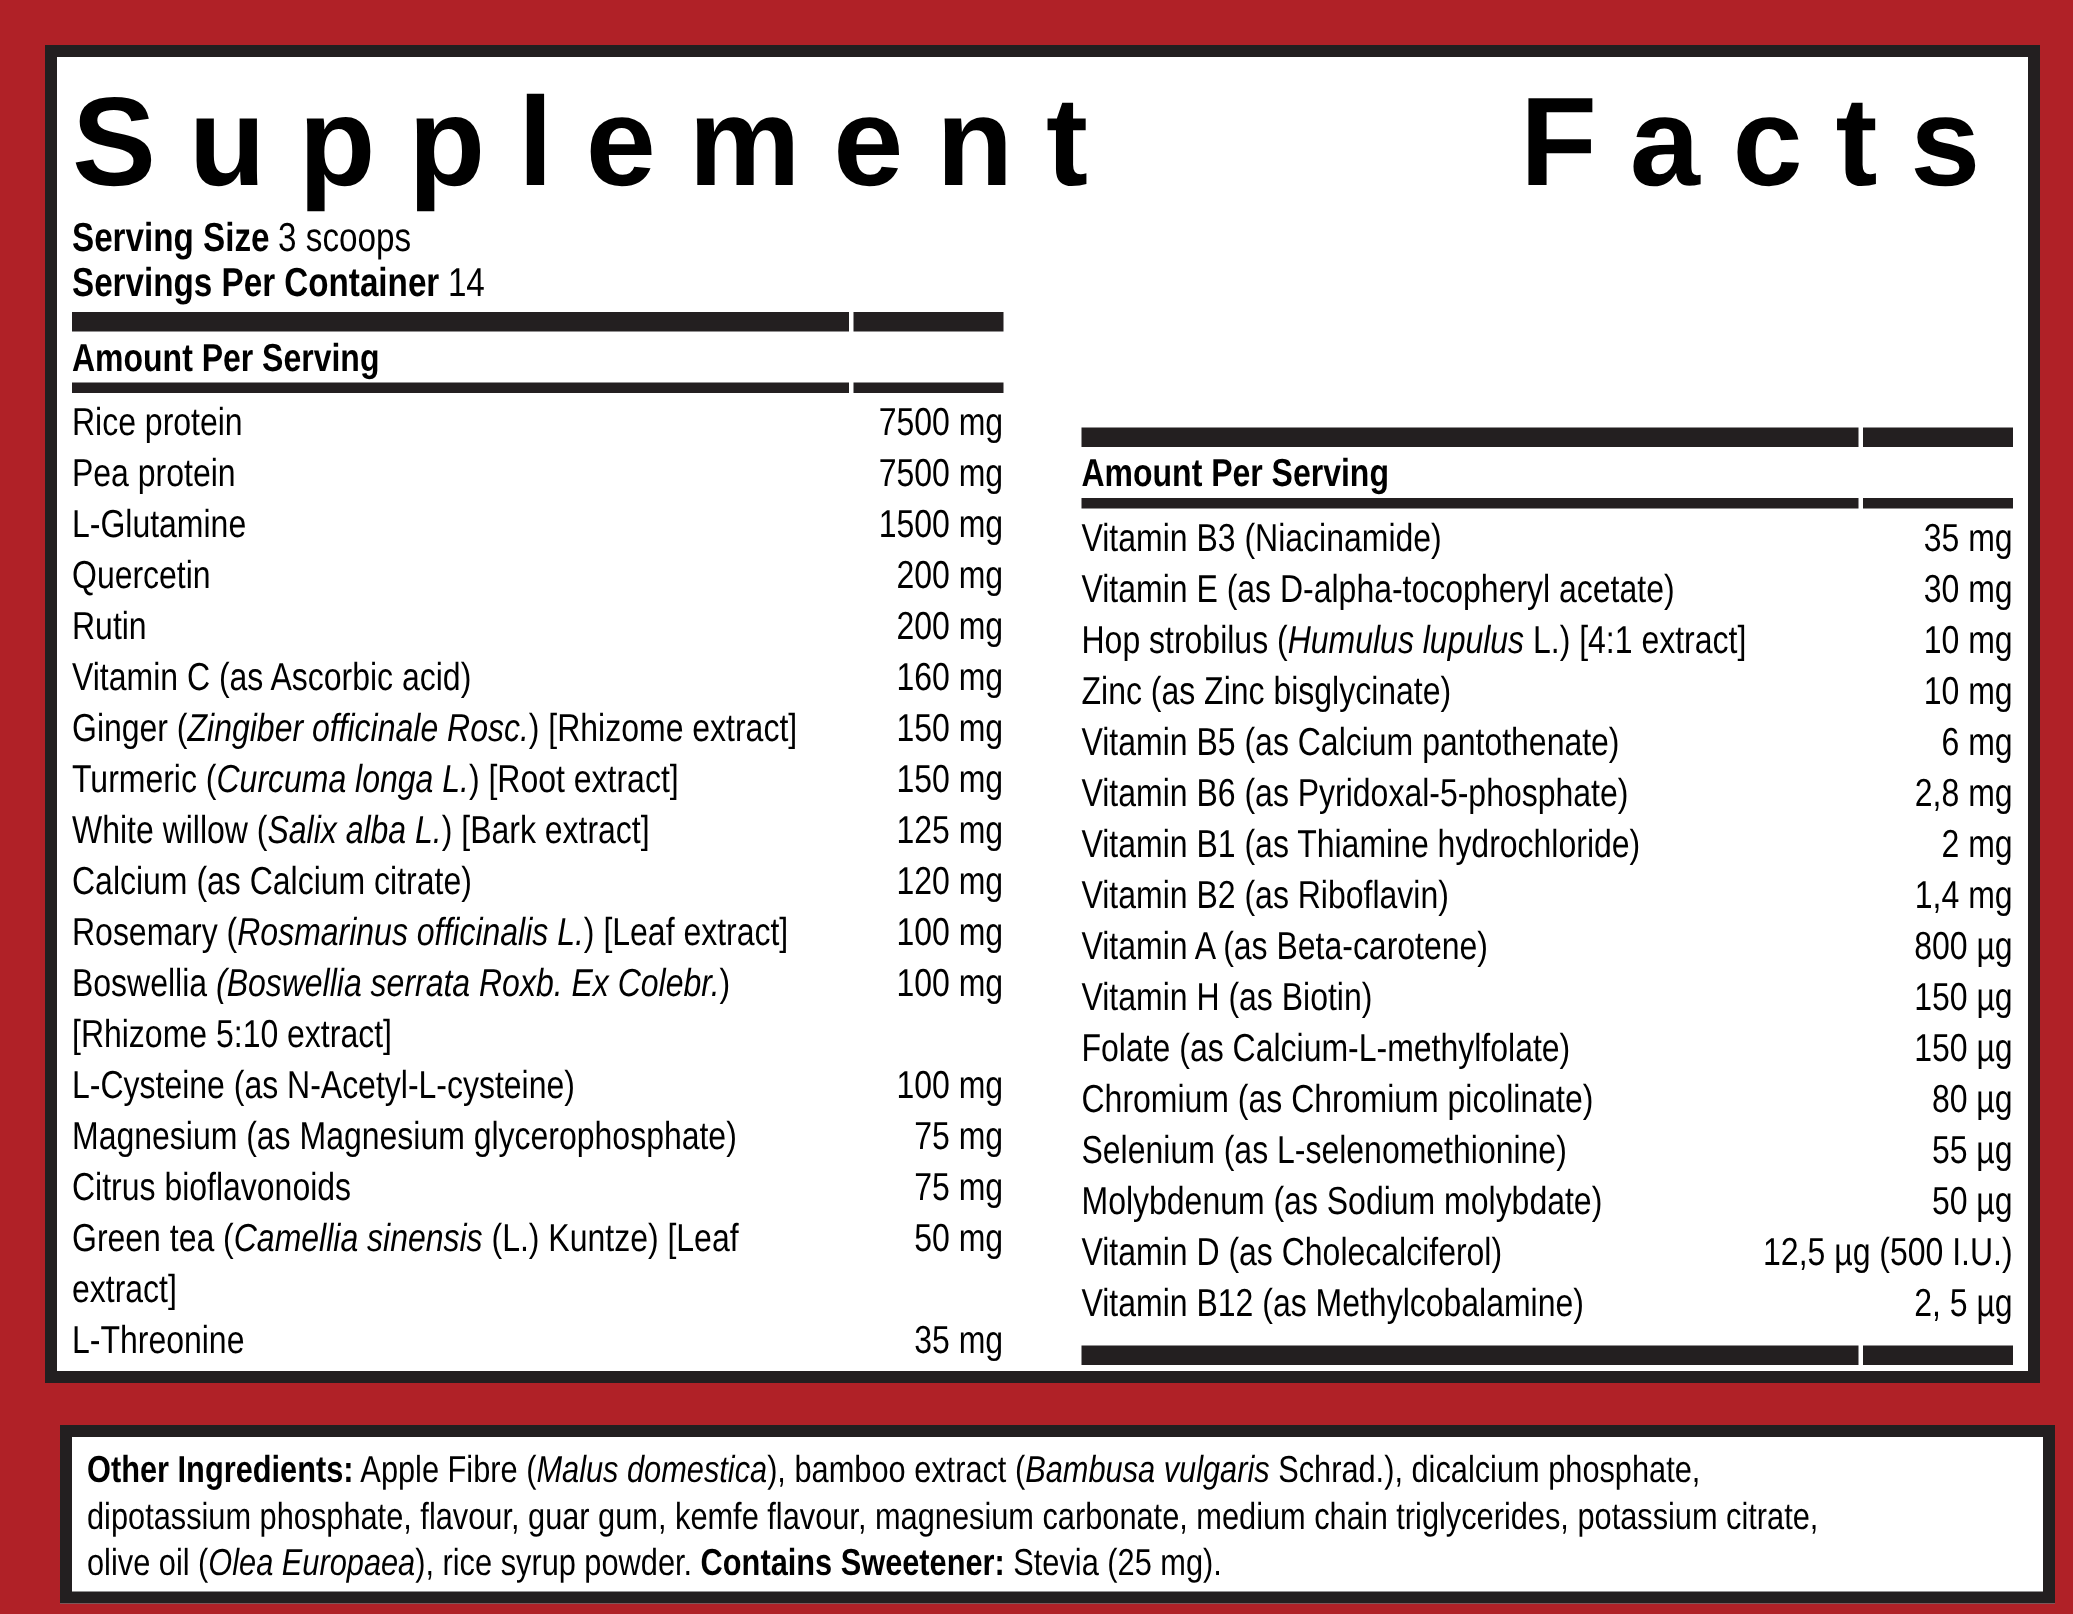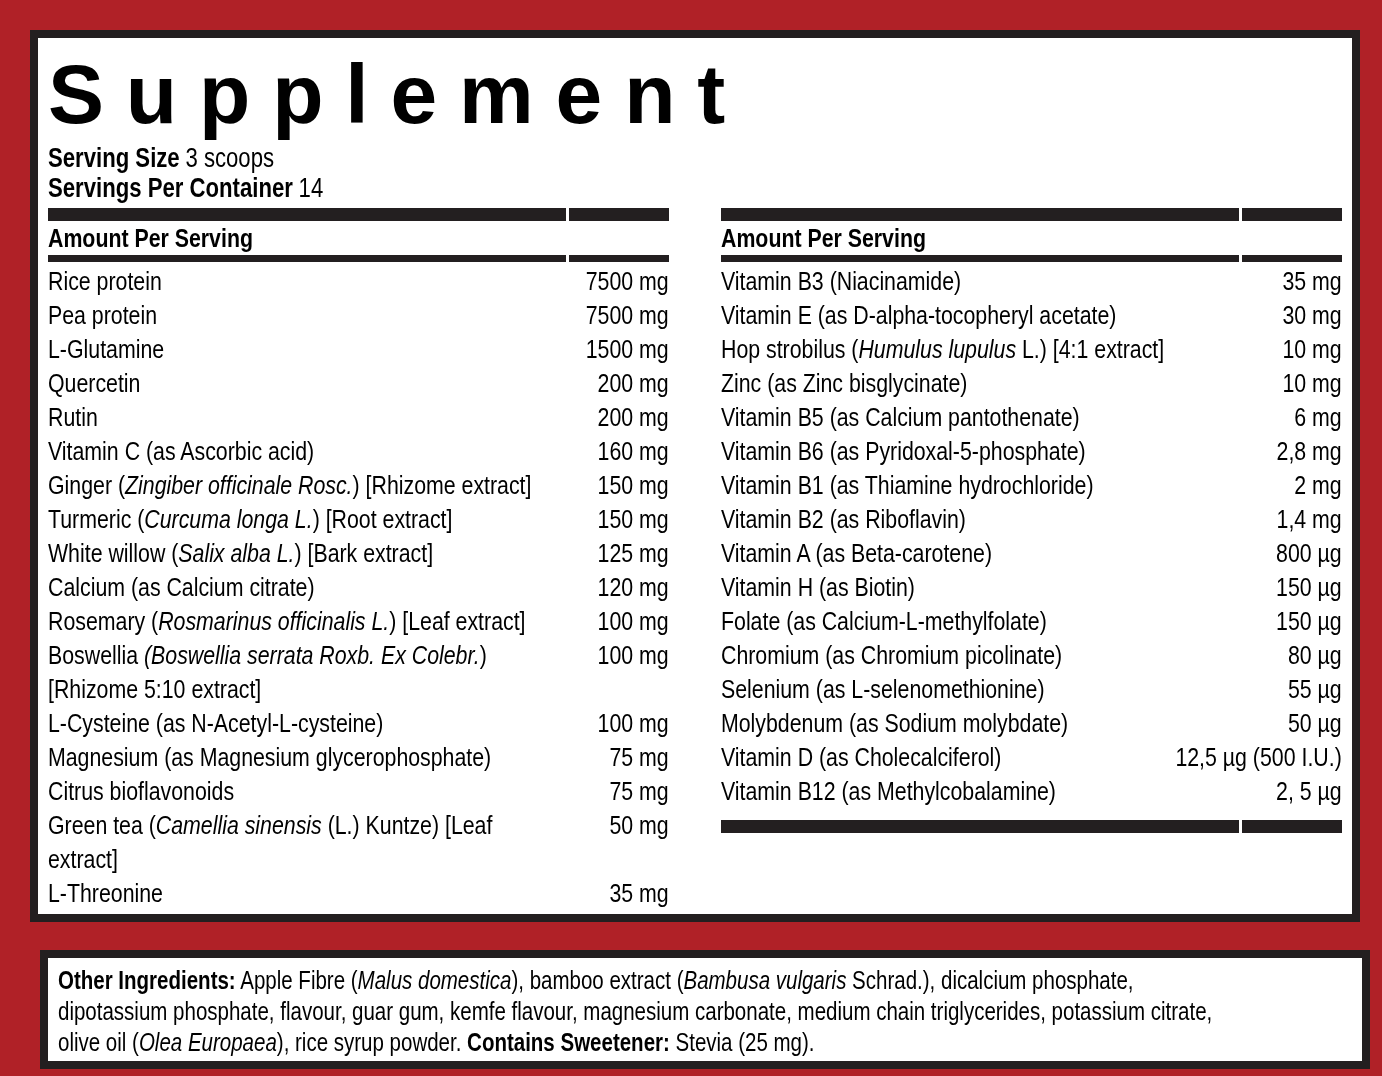--- a/index.html
+++ b/index.html
@@ -20,21 +20,21 @@
   }
   .title span{display:inline-block;}
 
   
   .cond{transform:scaleX(0.82);transform-origin:0 0;width:121.9%;}
 
   .serving{margin-top:5px;font-size:27px;line-height:30px;}
   .serving .lbl{font-weight:bold;}
   .serving .val{margin-left:7px;}
 
-  .cols{display:flex;gap:52px;margin-top:5px;}
+  .cols{display:flex;gap:52px;margin-top:5px;align-items:flex-end;}
   .col{flex:1;min-width:0;}
 
   .bar{display:flex;gap:3px;}
   .bar .seg-a{flex:1;background:#231f20;}
   .bar .seg-b{width:100px;background:#231f20;}
   .bar.thick{height:13px;}
   .bar.thin{height:7px;}
   .endbar{margin-top:12px;}
 
   .col-header{font-size:26px;font-weight:bold;line-height:27px;padding:4px 0 3px 0;white-space:nowrap;}
@@ -48,20 +48,21 @@
 </style>
 </head>
 <body>
 
 <div class="stage">
 
   <div class="panel main-panel">
 
     <div class="title">
       <span>Supplement</span>
+      <span>Facts</span>
     </div>
 
     <div class="serving cond">
       <div>
         <span class="lbl">Serving Size</span><span class="val">3 scoops</span>
       </div>
       <div>
         <span class="lbl">Servings Per Container</span><span class="val">14</span>
       </div>
     </div>

